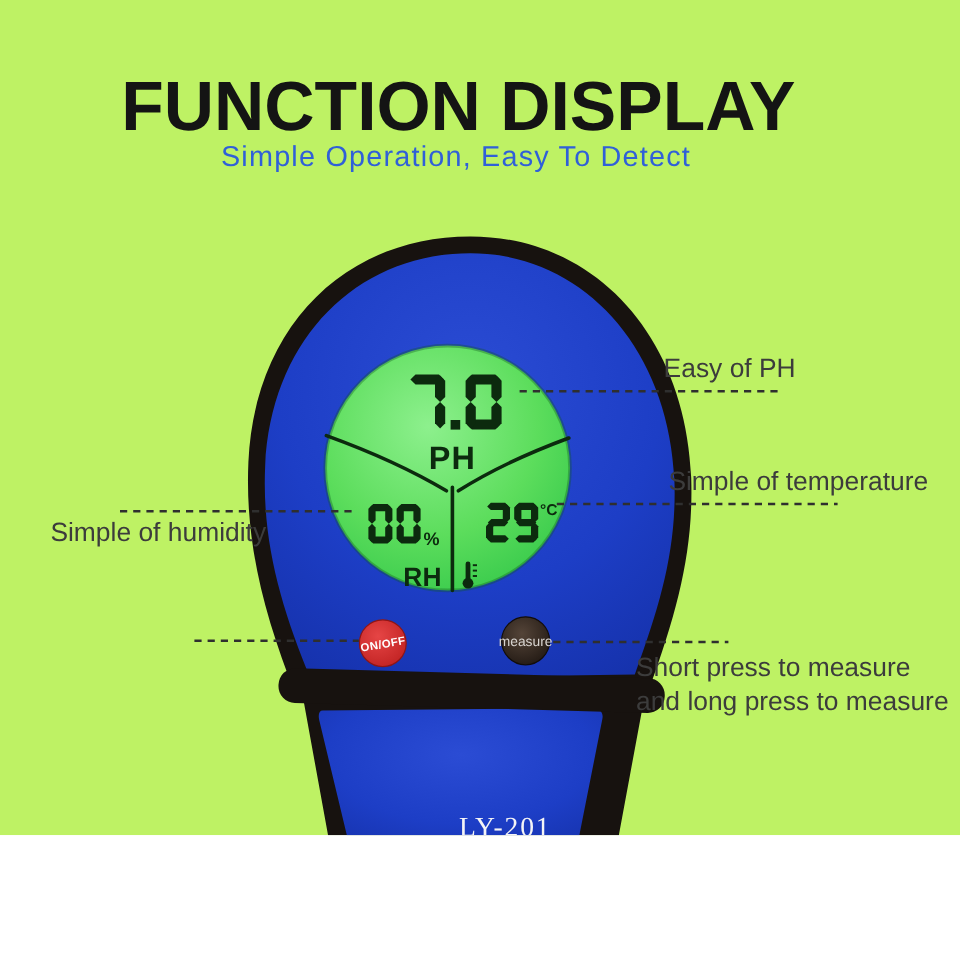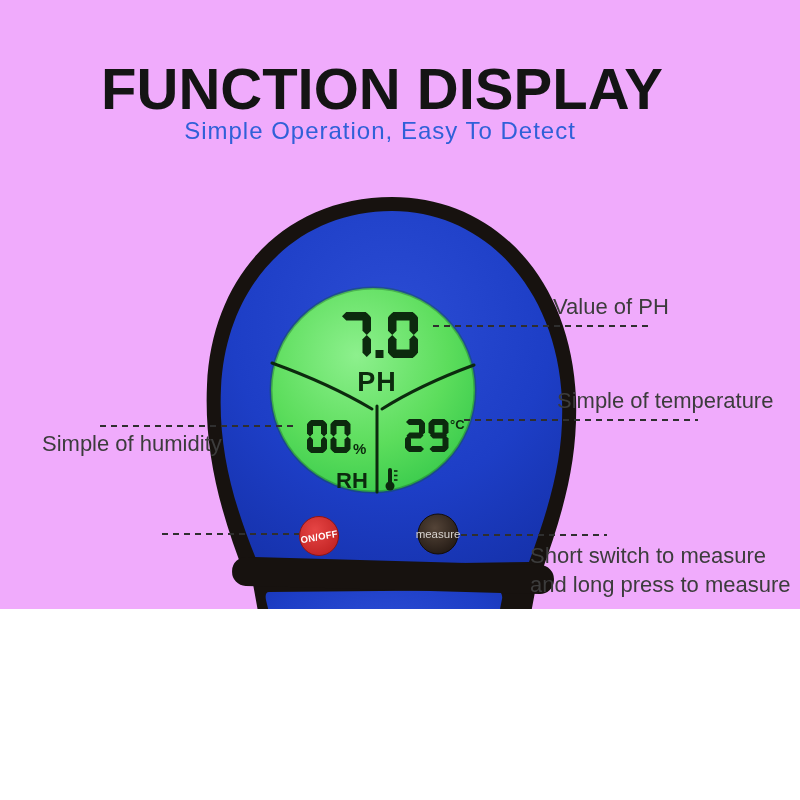--- a/index.html
+++ b/index.html
@@ -1,16 +1,16 @@
 <!DOCTYPE html>
 <html><head>
 <meta charset="utf-8">
 <style>
   html,body{margin:0;padding:0;background:#fff;}
-  .stage{position:relative;width:800px;height:609px;background:#f0abfc;overflow:hidden;
+  .stage{position:relative;width:800px;height:696px;background:#bef264;overflow:hidden;
          font-family:"Liberation Sans", sans-serif;}
   .title{position:absolute;left:0;right:36px;top:60px;text-align:center;
          font-size:58px;line-height:1.0;font-weight:700;color:#141414;letter-spacing:0px;}
   .subtitle{position:absolute;left:0;right:40px;top:119px;text-align:center;
          font-size:24px;line-height:1.0;font-weight:400;color:#3060d8;letter-spacing:1px;}
   .callout{position:absolute;color:#3c3c3c;font-size:22px;line-height:1.0;white-space:nowrap;}
   .callout.multi{line-height:1.32;}
   .dev-svg{position:absolute;left:0;top:0;}
 </style>
 </head>
@@ -168,21 +168,21 @@
 
     <g stroke="#2f2f2f" stroke-width="2" stroke-dasharray="6 5">
       <line x1="433" y1="326" x2="648" y2="326"></line>
       <line x1="464" y1="420" x2="698" y2="420"></line>
       <line x1="100" y1="426" x2="297" y2="426"></line>
       <line x1="162" y1="534" x2="299" y2="534"></line>
       <line x1="461" y1="535" x2="607" y2="535"></line>
     </g>
   </svg>
 
-  <div class="callout" style="left:553px;top:296px;">Value of PH</div>
+  <div class="callout" style="left:553px;top:296px;">Easy of PH</div>
   <div class="callout" style="left:557px;top:390px;">Simple of temperature</div>
   <div class="callout" style="left:42px;top:433px;">Simple of humidity</div>
   <div class="callout multi" style="left:530px;top:541px;">
-    <div>Short switch to measure</div>
+    <div>Short press to measure</div>
     <div>and long press to measure</div>
   </div>
 
 </div>
 
 </body></html>

